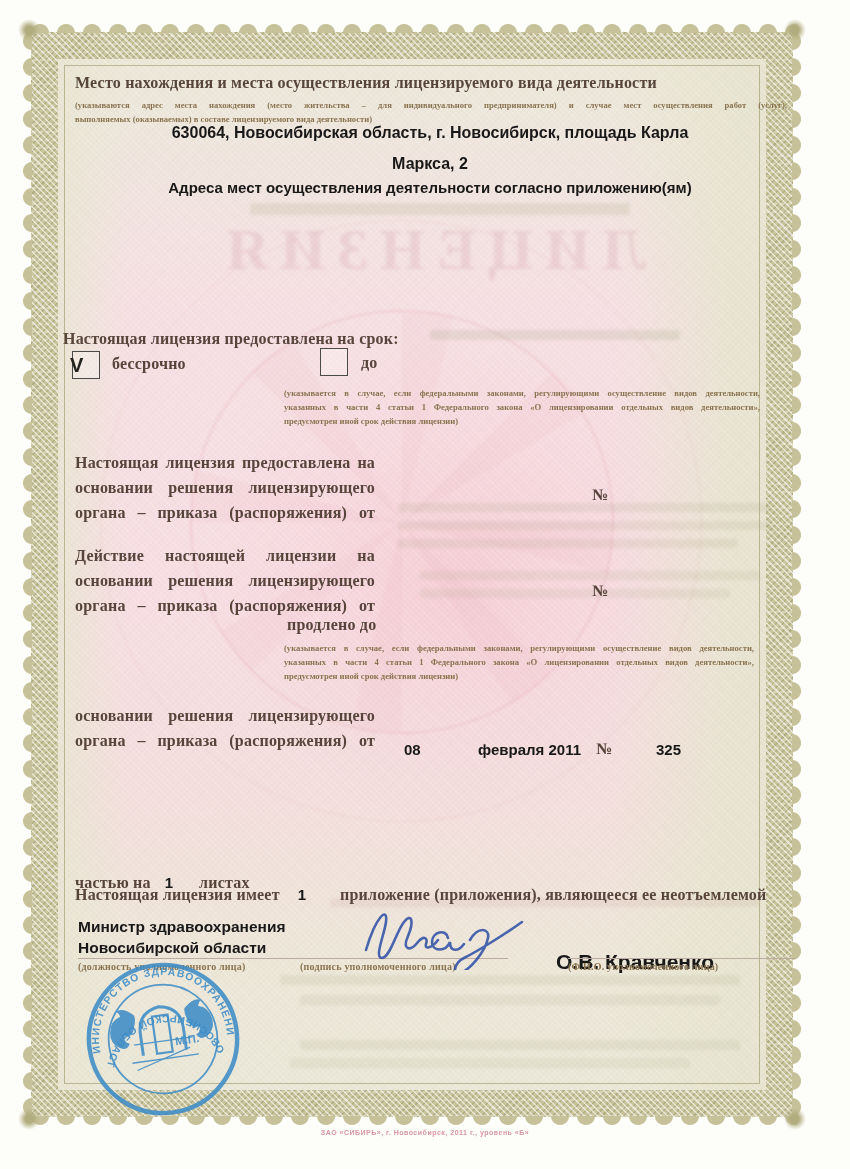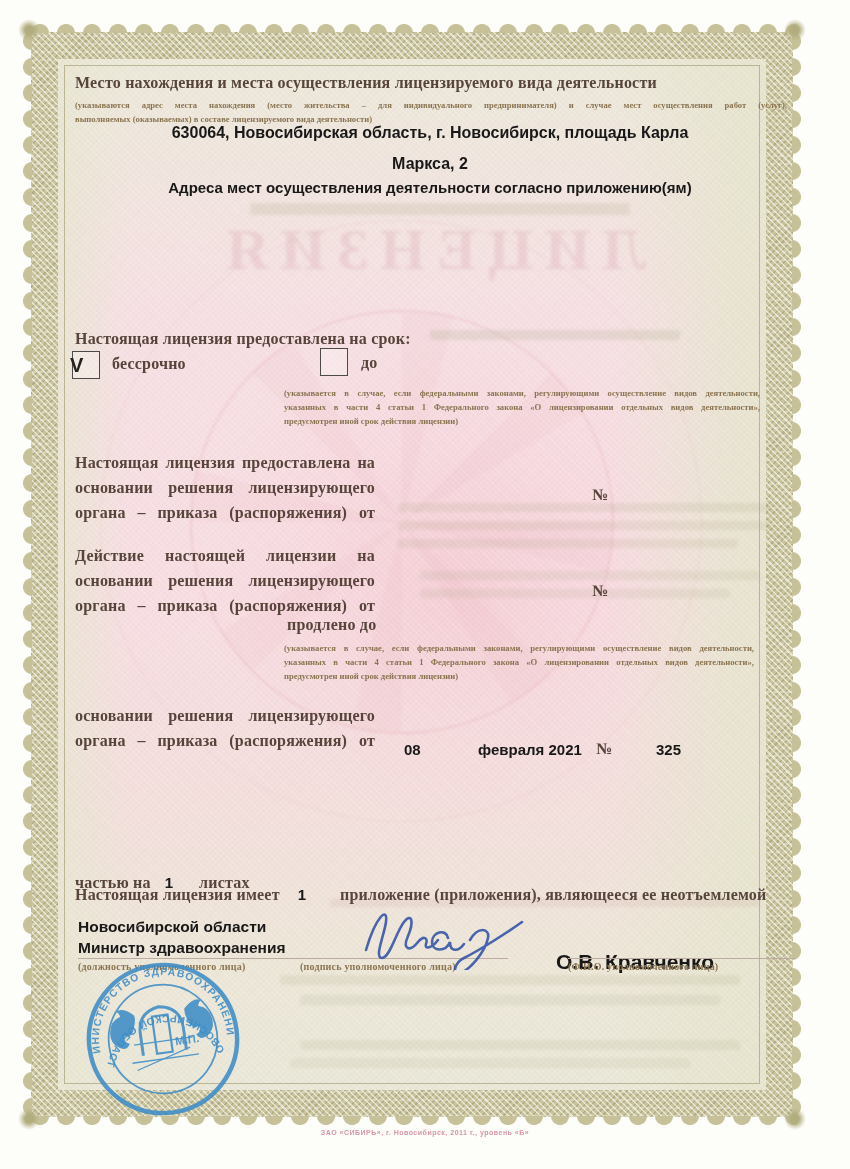--- a/index.html
+++ b/index.html
@@ -109,21 +109,21 @@
 
   <div class="abs serif" style="left:75px;top:74px;width:690px;">Место нахождения и места осуществления лицензируемого вида деятельности</div>
   <div class="abs note" style="left:75px;top:99px;width:712px;">
     <div class="jl">(указываются адрес места нахождения (место жительства – для индивидуального предпринимателя) и случае мест осуществления работ (услуг),</div>
     <div>выполняемых (оказываемых) в составе лицензируемого вида деятельности)</div>
   </div>
   <div class="abs sans-b" style="left:60px;top:124px;width:740px;text-align:center;font-size:16px;">630064, Новосибирская область, г. Новосибирск, площадь Карла</div>
   <div class="abs sans-b" style="left:60px;top:155px;width:740px;text-align:center;font-size:16px;">Маркса, 2</div>
   <div class="abs sans-b" style="left:60px;top:179px;width:740px;text-align:center;font-size:15px;">Адреса мест осуществления деятельности согласно приложению(ям)</div>
 
-  <div class="abs serif" style="left:75px;top:330px;">Настоящая лицензия предоставлена на срок:</div>
+  <div class="abs serif" style="left:63px;top:330px;">Настоящая лицензия предоставлена на срок:</div>
   <div class="cbox" style="left:72px;top:351px;">
     <span class="vmark">V</span>
   </div>
   <div class="abs serif" style="left:112px;top:355px;">бессрочно</div>
   <div class="cbox" style="left:320px;top:348px;"></div>
   <div class="abs serif" style="left:361px;top:354px;">до</div>
   <div class="abs note" style="left:284px;top:387px;width:476px;">
     <div class="jl">(указывается в случае, если федеральными законами, регулирующими осуществление видов деятельности,</div>
     <div class="jl">указанных в части 4 статьи 1 Федерального закона «О лицензировании отдельных видов деятельности»,</div>
     <div>предусмотрен иной срок действия лицензии)</div>
@@ -148,38 +148,38 @@
     <div class="jl">(указывается в случае, если федеральными законами, регулирующими осуществление видов деятельности,</div>
     <div class="jl">указанных в части 4 статьи 1 Федерального закона «О лицензировании отдельных видов деятельности»,</div>
     <div>предусмотрен иной срок действия лицензии)</div>
   </div>
 
   <div class="abs serif para" style="left:75px;top:703px;">
     <div>основании решения лицензирующего</div>
     <div>органа – приказа (распоряжения) от</div>
   </div>
   <div class="abs sans-b" style="left:404px;top:741px;font-size:15px;">08</div>
-  <div class="abs sans-b" style="left:478px;top:741px;font-size:15px;">февраля 2021</div>
+  <div class="abs sans-b" style="left:478px;top:741px;font-size:15px;">февраля 2011</div>
   <div class="abs serif" style="left:596px;top:740px;">№</div>
   <div class="abs sans-b" style="left:656px;top:741px;font-size:15px;">325</div>
 
   <div class="abs" style="left:75px;top:886px;width:700px;">
     <span class="serif">Настоящая лицензия имеет</span>
     <span class="sans-b" style="font-size:15px;margin-left:14px;">1</span>
     <span class="serif" style="margin-left:30px;">приложение (приложения), являющееся ее неотъемлемой</span>
   </div>
   <div class="abs" style="left:75px;top:874px;width:400px;">
     <span class="serif">частью на</span>
     <span class="sans-b" style="font-size:15px;margin-left:10px;">1</span>
     <span class="serif" style="margin-left:22px;">листах</span>
   </div>
 
   <div class="abs sans-b" style="left:78px;top:917px;font-size:15.5px;line-height:20.5px;">
+    <div>Министр здравоохранения</div>
     <div>Новосибирской области</div>
-    <div>Министр здравоохранения</div>
   </div>
   <div class="rule" style="left:78px;top:958px;width:222px;"></div>
   <div class="caption" style="left:78px;top:961px;width:222px;">(должность уполномоченного лица)</div>
 
   <div class="rule" style="left:300px;top:958px;width:208px;"></div>
   <div class="caption" style="left:300px;top:961px;width:208px;">(подпись уполномоченного лица)</div>
 
   <div class="abs sans-b" style="left:556px;top:930px;font-size:21px;margin-top:20px;">О.В. Кравченко</div>
   <div class="rule" style="left:568px;top:958px;width:228px;"></div>
   <div class="caption" style="left:568px;top:961px;width:228px;">(Ф.И.О. уполномоченного лица)</div>

